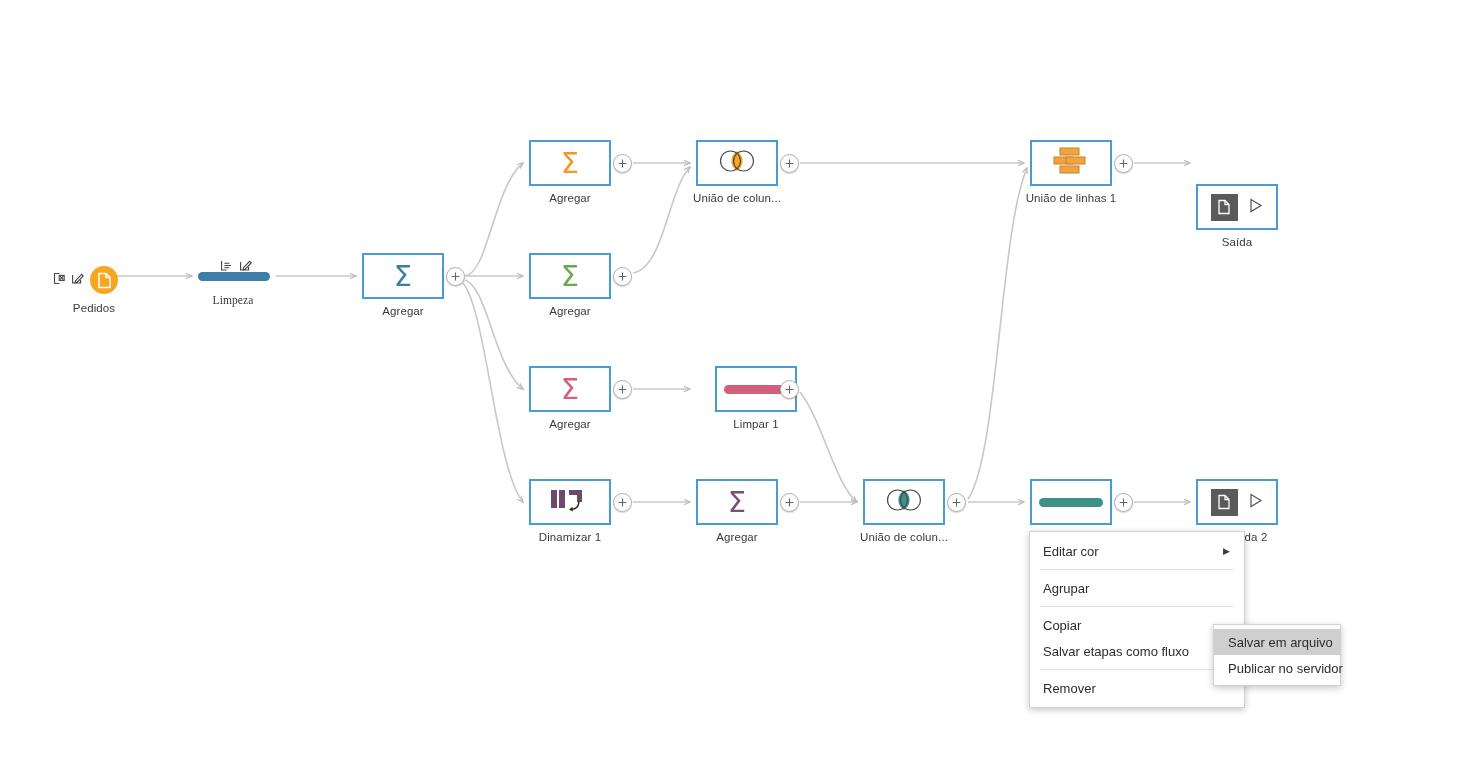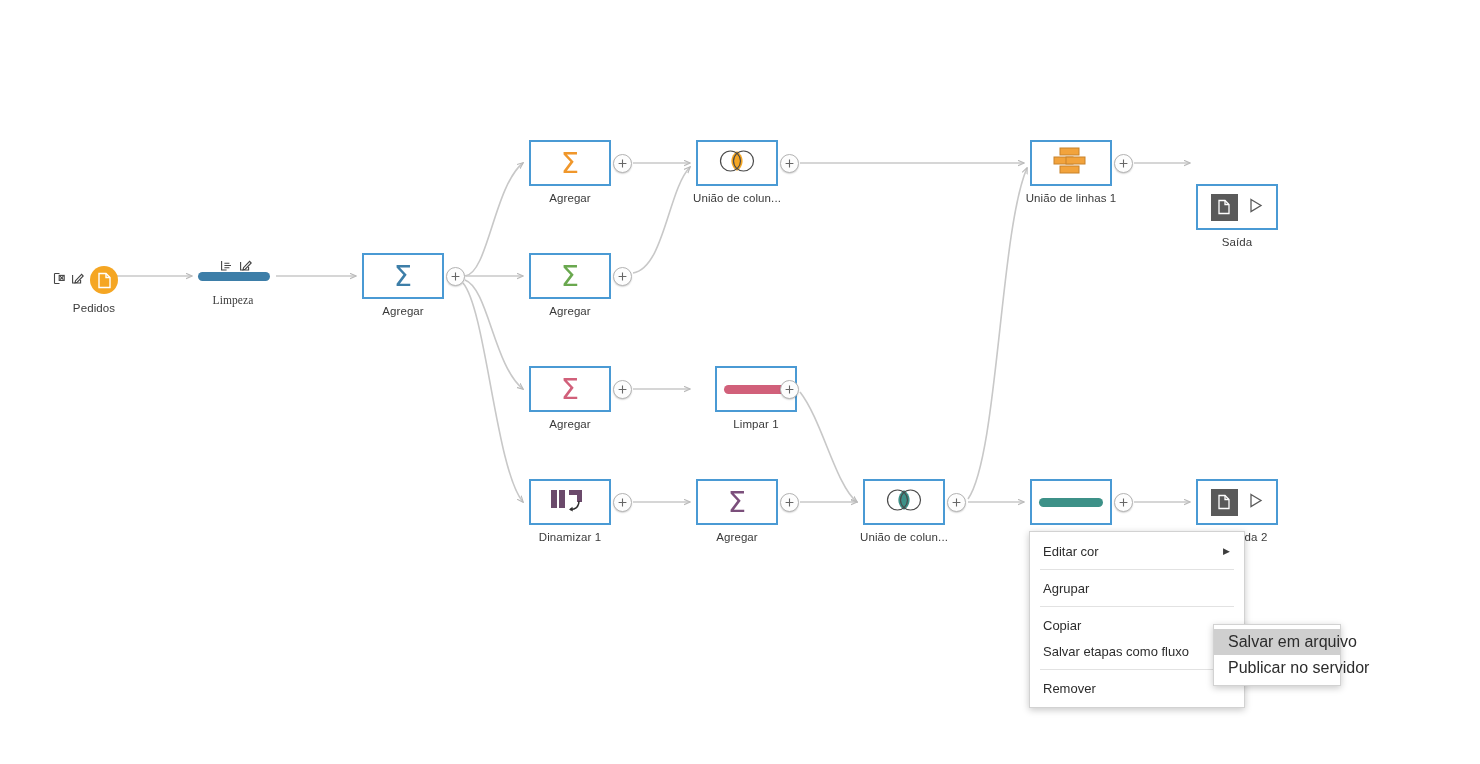--- a/index.html
+++ b/index.html
@@ -131,21 +131,21 @@
     color: #3c3c3c;
     font-size: 9px;
     line-height: 1;
   }
   .ctx-sub {
     position: absolute;
     background: #ffffff;
     border: 1px solid #d2d2d2;
     box-shadow: 0 2px 7px rgba(0,0,0,.22);
     padding: 4px 0;
-    font-size: 16px;
+    font-size: 13px;
     color: #2c2c2c;
     z-index: 70;
   }
   .ctx-sub .ctx-item { padding: 0 18px 0 14px; }
   .ctx-sub .ctx-item.hl { background: #cfcfcf; }
 </style>
 </head>
 <body>
 
 <div id="canvas">

